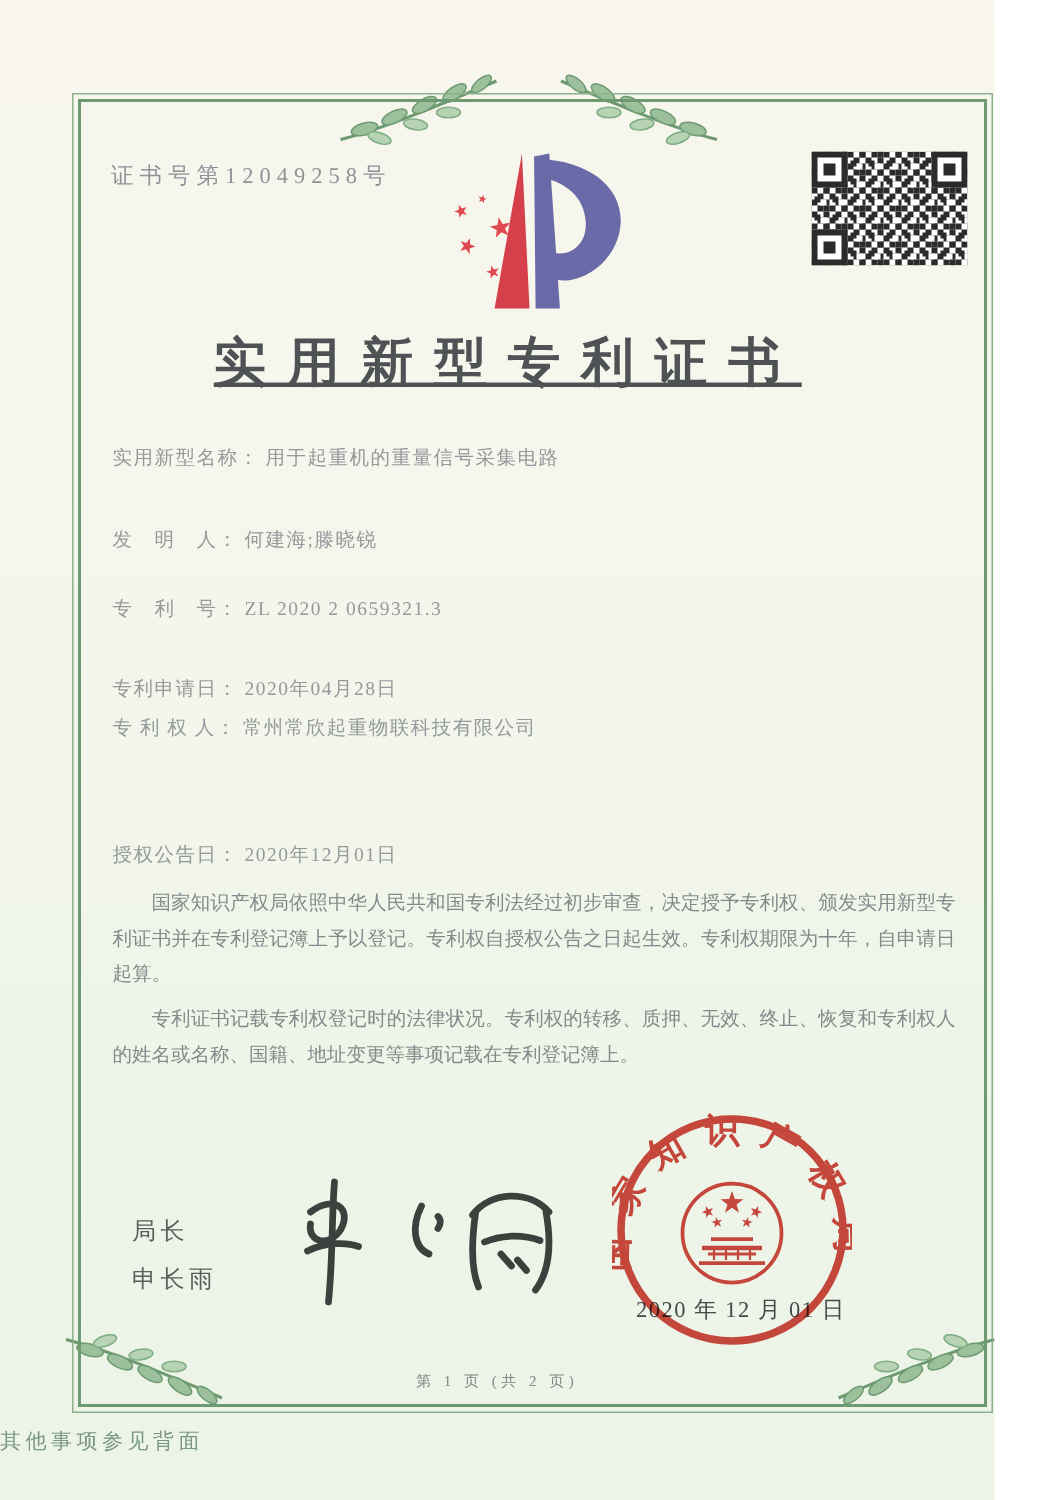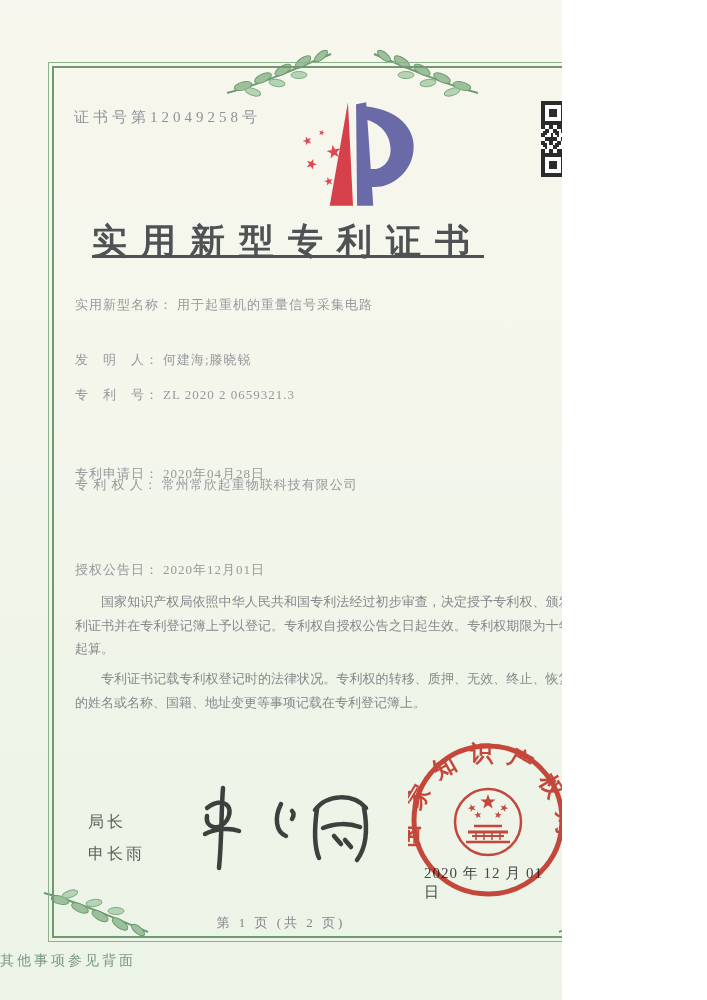--- a/index.html
+++ b/index.html
@@ -1,17 +1,17 @@
 <!DOCTYPE html>
 <html><head>
 <meta charset="utf-8">
 <style>
   html,body{margin:0;padding:0;}
   .page{
-    position:relative;width:562px;height:1000px;overflow:hidden;
+    position:relative;width:663px;height:1000px;overflow:hidden;
     background:linear-gradient(180deg,#f8f6ee 0%,#f4f6ec 40%,#eef4e8 75%,#ecf3e7 100%);
     font-family:"Liberation Serif","DejaVu Serif",serif;
   }
   .frame-outer{
     position:absolute;left:48px;top:62px;width:612px;height:878px;
     border:1px solid #8db08d;
   }
   .frame-inner{
     position:absolute;left:3px;top:3px;right:3px;bottom:3px;
     border:2px solid #6d9a70;
@@ -25,21 +25,21 @@
   .doc-title{
     position:absolute;left:0;right:0;top:218px;text-align:center;
     font-size:35px;font-weight:bold;color:#4e5254;
     letter-spacing:14px;text-indent:14px;text-decoration:underline;
   }
   .field-row{
     position:absolute;left:75px;width:562px;
     font-size:13px;color:#95999b;letter-spacing:1px;white-space:nowrap;
   }
   .field-row .fvalue{margin-left:4px;}
-  .r0{top:296px}.r1{top:351px}.r2{top:386px}.r3{top:465px}
+  .r0{top:296px}.r1{top:351px}.r2{top:397px}.r3{top:450px}
   .r4{top:476px}.r5{top:519px}.r6{top:561px}
   .pair2{position:absolute;left:298px;top:0;}
   .paras{
     position:absolute;left:75px;top:590px;width:562px;
     font-size:13px;line-height:1.82;color:#85898b;text-align:justify;
   }
   .paras p{margin:0 0 6px 0;text-indent:2em;}
   .officer{
     position:absolute;left:88px;top:806px;
     font-size:16px;color:#5a5f5d;letter-spacing:3px;line-height:2.0;
@@ -47,21 +47,21 @@
   .signature{position:absolute;left:195px;top:778px;}
   .seal-date{
     position:absolute;left:424px;top:864px;
     font-size:15px;color:#45494a;letter-spacing:1px;
   }
   .seal{position:absolute;left:408px;top:740px;mix-blend-mode:multiply;opacity:.92;}
   .seal text{font-family:"Liberation Serif","DejaVu Serif",serif;font-weight:bold;}
   .seal textPath{letter-spacing:13px;}
   .page-indicator{
     position:absolute;left:0;right:0;top:914px;text-align:center;
-    font-size:13px;color:#82878a;letter-spacing:3px;
+    font-size:10px;color:#82878a;letter-spacing:3px;
   }
   .back-note{
     position:absolute;left:0;right:0;top:952px;text-align:left;
     font-size:14px;color:#7b997f;letter-spacing:3px;
   }
   .ornaments{position:absolute;left:0;top:0;pointer-events:none;}
 </style>
 </head>
 <body>
 

